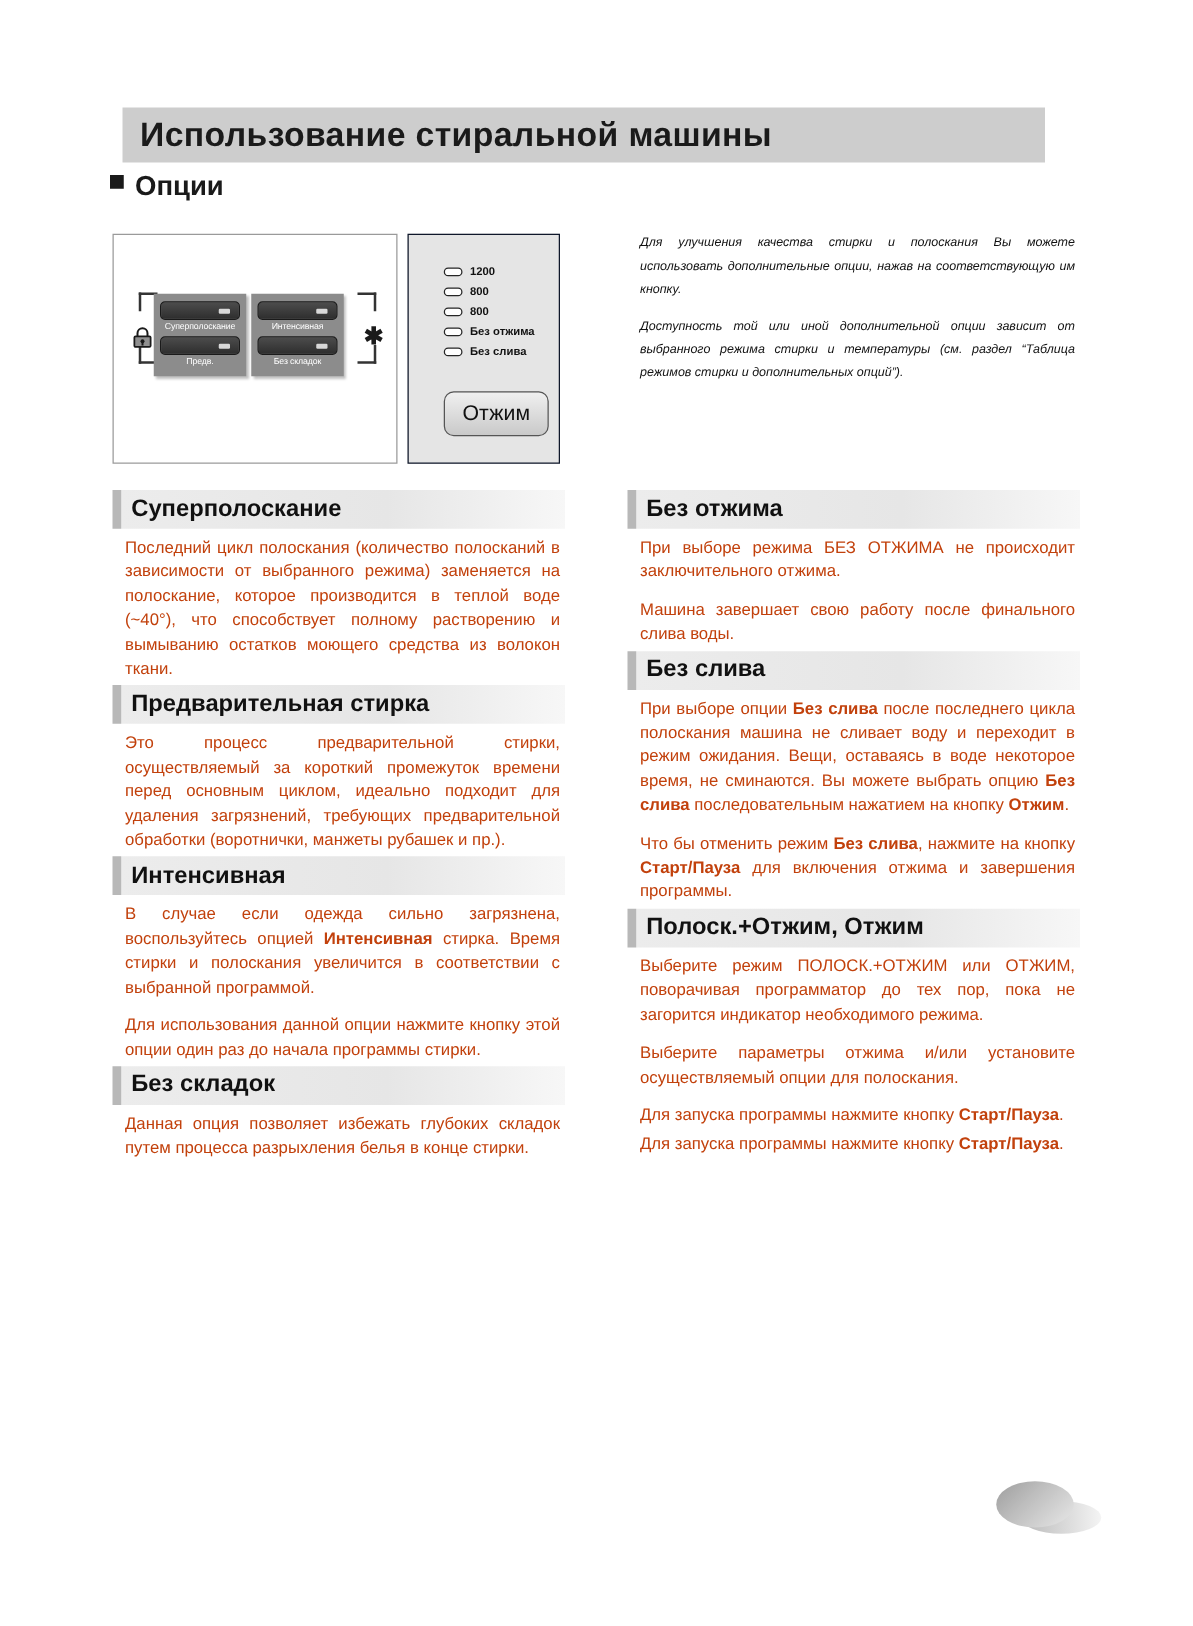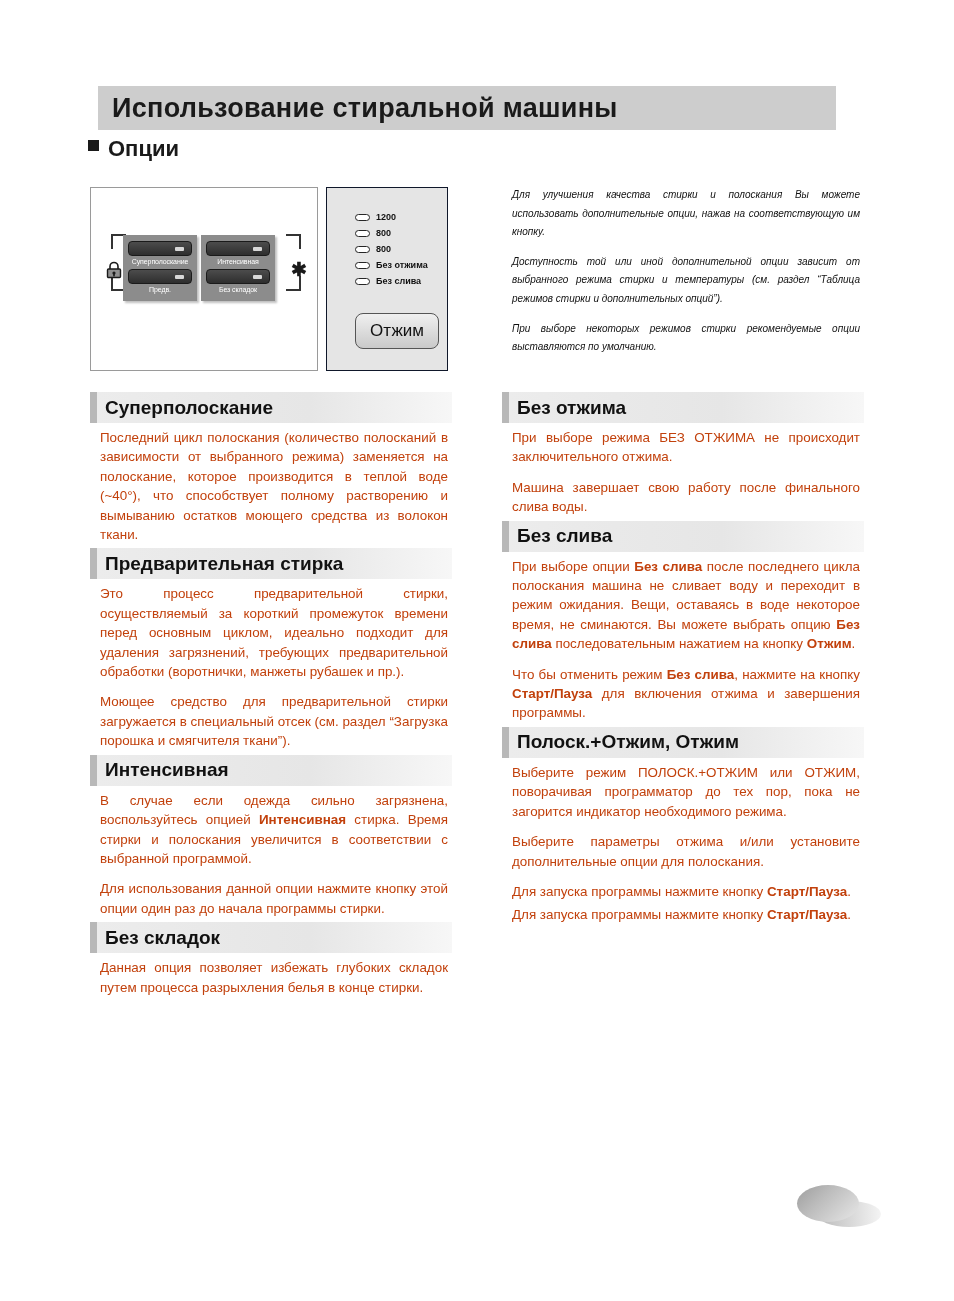--- a/index.html
+++ b/index.html
@@ -367,41 +367,39 @@
       </div>
     </div>
     <div class="spin-button">
       <span>Отжим</span>
     </div>
   </div>
 
   <div class="intro">
     <p>Для улучшения качества стирки и полоскания Вы можете использовать  дополнительные опции, нажав на соответствующую им кнопку.</p>
     <p>Доступность той или иной дополнительной опции зависит от выбранного режима  стирки и температуры (см. раздел “Таблица режимов стирки и дополнительных опций”).</p>
-    <p>При выборе некоторых режимов стирки рекомендуемые опции выставляются по умолчанию.</p>
   </div>
 
   <div class="col-left">
 
     <div class="section">
       <div class="section-head">
         <span class="head-text">Суперполоскание</span>
       </div>
       <div class="section-body">
         <p>Последний цикл полоскания (количество полосканий в зависимости от выбранного режима) заменяется на полоскание, которое производится в теплой воде (~40°), что способствует полному растворению и вымыванию остатков моющего средства из волокон ткани.</p>
       </div>
     </div>
 
     <div class="section">
       <div class="section-head">
         <span class="head-text">Предварительная стирка</span>
       </div>
       <div class="section-body">
         <p>Это процесс предварительной стирки, осуществляемый за короткий промежуток времени перед основным циклом, идеально подходит для удаления загрязнений, требующих предварительной обработки (воротнички, манжеты рубашек и пр.).</p>
-        <p>Моющее средство для предварительной стирки загружается в специальный отсек (см. раздел “Загрузка порошка и смягчителя ткани”).</p>
       </div>
     </div>
 
     <div class="section">
       <div class="section-head">
         <span class="head-text">Интенсивная</span>
       </div>
       <div class="section-body">
         <p>В случае если одежда сильно загрязнена, воспользуйтесь опцией <b>Интенсивная</b> стирка. Время стирки и полоскания увеличится в соответствии с выбранной программой.</p>
         <p>Для использования данной опции нажмите кнопку этой опции один раз до начала программы стирки.</p>
@@ -440,21 +438,21 @@
         <p>Что бы отменить режим <b>Без слива</b>, нажмите на кнопку <b>Старт/Пауза</b> для включения отжима и завершения программы.</p>
       </div>
     </div>
 
     <div class="section">
       <div class="section-head">
         <span class="head-text">Полоск.+Отжим, Отжим</span>
       </div>
       <div class="section-body">
         <p>Выберите режим ПОЛОСК.+ОТЖИМ или ОТЖИМ, поворачивая программатор до тех пор, пока не загорится индикатор необходимого режима.</p>
-        <p>Выберите параметры отжима и/или установите дополнительные опции для полоскания.</p>
+        <p>Выберите параметры отжима и/или установите осуществляемый опции для полоскания.</p>
         <p>Для запуска программы нажмите кнопку <b>Старт/Пауза</b>.</p>
       </div>
     </div>
 
     <div class="section">
       <div class="section-body">
         <p>Для запуска программы нажмите кнопку <b>Старт/Пауза</b>.</p>
       </div>
     </div>
 

